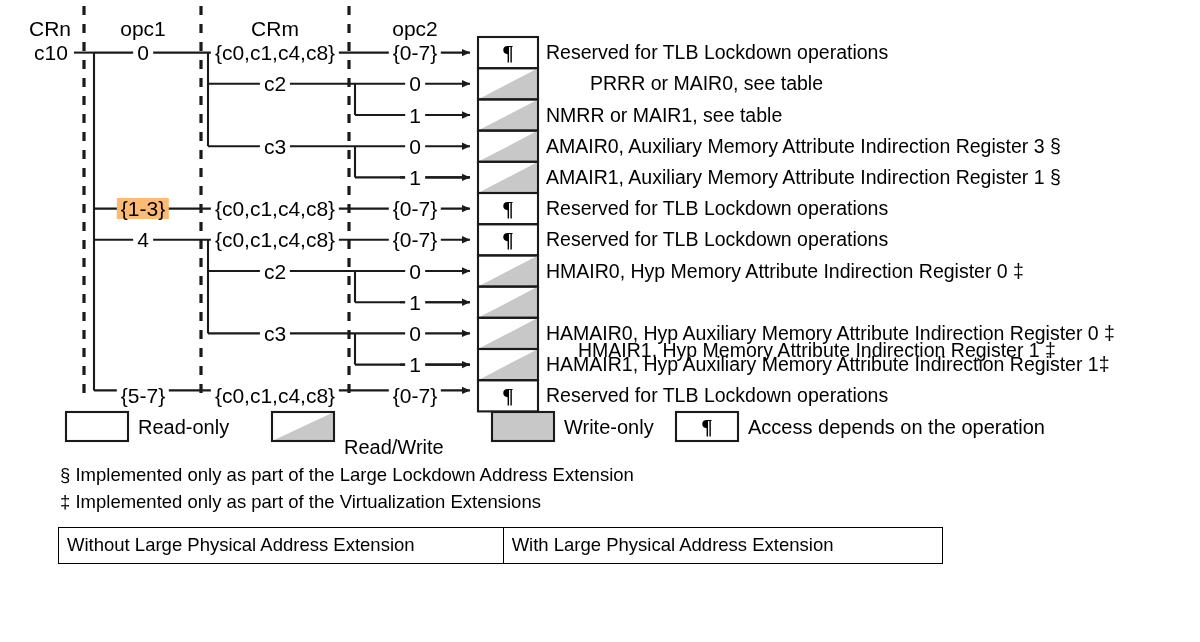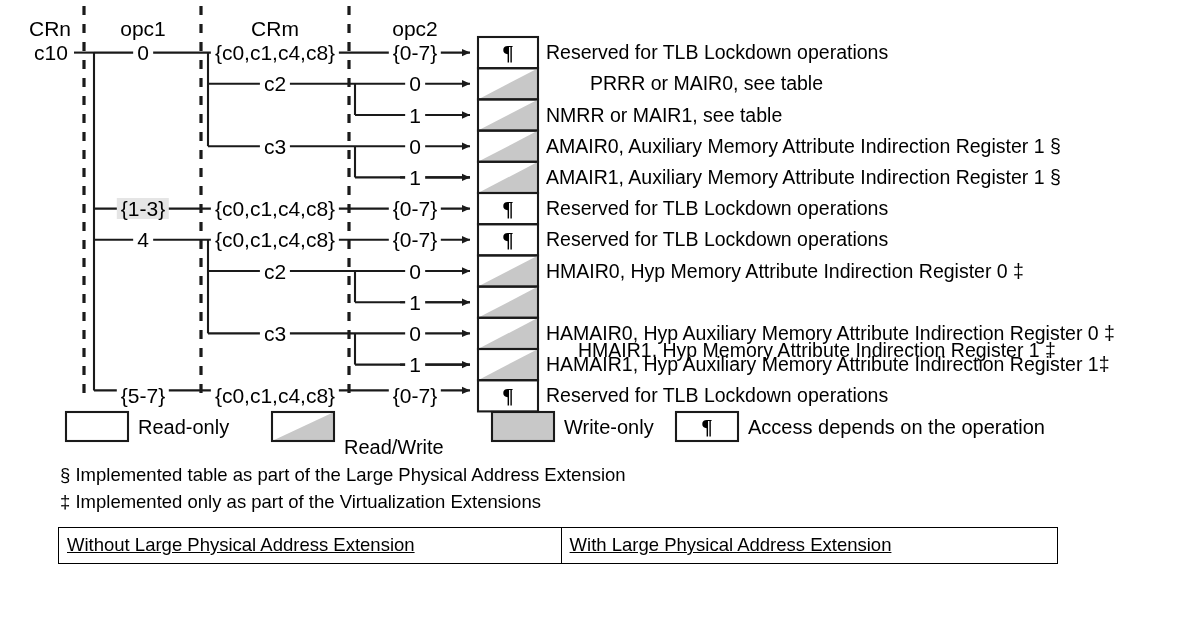--- a/index.html
+++ b/index.html
@@ -165,41 +165,41 @@
   <div id="node-labels">
       <div class="txt node" style="left: 143px; top: 42.1px; transform: translateX(-50%); background: rgb(255, 255, 255); padding: 0px 4px;">0</div>
       <div class="txt node" style="left: 275px; top: 42.1px; transform: translateX(-50%); background: rgb(255, 255, 255); padding: 0px 4px;">{c0,c1,c4,c8}</div>
       <div class="txt node" style="left: 415px; top: 42.1px; transform: translateX(-50%); background: rgb(255, 255, 255); padding: 0px 4px;">{0-7}</div>
       <div class="txt node" style="left: 275px; top: 73.3px; transform: translateX(-50%); background: rgb(255, 255, 255); padding: 0px 4px;">c2</div>
       <div class="txt node" style="left: 415px; top: 73.3px; transform: translateX(-50%); background: rgb(255, 255, 255); padding: 0px 4px;">0</div>
       <div class="txt node" style="left: 415px; top: 104.5px; transform: translateX(-50%); background: rgb(255, 255, 255); padding: 0px 4px;">1</div>
       <div class="txt node" style="left: 275px; top: 135.7px; transform: translateX(-50%); background: rgb(255, 255, 255); padding: 0px 4px;">c3</div>
       <div class="txt node" style="left: 415px; top: 135.7px; transform: translateX(-50%); background: rgb(255, 255, 255); padding: 0px 4px;">0</div>
       <div class="txt node" style="left: 415px; top: 166.9px; transform: translateX(-50%); background: rgb(255, 255, 255); padding: 0px 4px;">1</div>
-      <div class="txt node" style="left: 143px; top: 198.1px; transform: translateX(-50%); background: #e5e5e5; padding: 0px 4px;">{1-3}</div>
+      <div class="txt node" style="left: 143px; top: 198.1px; transform: translateX(-50%); background: #fdba74; padding: 0px 4px;">{1-3}</div>
       <div class="txt node" style="left: 275px; top: 198.1px; transform: translateX(-50%); background: rgb(255, 255, 255); padding: 0px 4px;">{c0,c1,c4,c8}</div>
       <div class="txt node" style="left: 415px; top: 198.1px; transform: translateX(-50%); background: rgb(255, 255, 255); padding: 0px 4px;">{0-7}</div>
       <div class="txt node" style="left: 143px; top: 229.3px; transform: translateX(-50%); background: rgb(255, 255, 255); padding: 0px 4px;">4</div>
       <div class="txt node" style="left: 275px; top: 229.3px; transform: translateX(-50%); background: rgb(255, 255, 255); padding: 0px 4px;">{c0,c1,c4,c8}</div>
       <div class="txt node" style="left: 415px; top: 229.3px; transform: translateX(-50%); background: rgb(255, 255, 255); padding: 0px 4px;">{0-7}</div>
       <div class="txt node" style="left: 275px; top: 260.5px; transform: translateX(-50%); background: rgb(255, 255, 255); padding: 0px 4px;">c2</div>
       <div class="txt node" style="left: 415px; top: 260.5px; transform: translateX(-50%); background: rgb(255, 255, 255); padding: 0px 4px;">0</div>
       <div class="txt node" style="left: 415px; top: 291.7px; transform: translateX(-50%); background: rgb(255, 255, 255); padding: 0px 4px;">1</div>
       <div class="txt node" style="left: 275px; top: 322.9px; transform: translateX(-50%); background: rgb(255, 255, 255); padding: 0px 4px;">c3</div>
       <div class="txt node" style="left: 415px; top: 322.9px; transform: translateX(-50%); background: rgb(255, 255, 255); padding: 0px 4px;">0</div>
       <div class="txt node" style="left: 415px; top: 354.1px; transform: translateX(-50%); background: rgb(255, 255, 255); padding: 0px 4px;">1</div>
       <div class="txt node" style="left: 143px; top: 385.3px; transform: translateX(-50%); background: rgb(255, 255, 255); padding: 0px 4px;">{5-7}</div>
       <div class="txt node" style="left: 275px; top: 385.3px; transform: translateX(-50%); background: rgb(255, 255, 255); padding: 0px 4px;">{c0,c1,c4,c8}</div>
       <div class="txt node" style="left: 415px; top: 385.3px; transform: translateX(-50%); background: rgb(255, 255, 255); padding: 0px 4px;">{0-7}</div>
     </div>
   <div id="descriptions">
       <div class="txt desc" style="left: 546px; top: 43.1px;">Reserved for TLB Lockdown operations</div>
       <div class="txt desc" style="left: 546px; top: 74.3px; margin-left: 44px;">PRRR or MAIR0, see table</div>
       <div class="txt desc" style="left: 546px; top: 105.5px;">NMRR or MAIR1, see table</div>
-      <div class="txt desc" style="left: 546px; top: 136.7px;">AMAIR0, Auxiliary Memory Attribute Indirection Register 1 §</div>
+      <div class="txt desc" style="left: 546px; top: 136.7px;">AMAIR0, Auxiliary Memory Attribute Indirection Register 3 §</div>
       <div class="txt desc" style="left: 546px; top: 167.9px;">AMAIR1, Auxiliary Memory Attribute Indirection Register 1 §</div>
       <div class="txt desc" style="left: 546px; top: 199.1px;">Reserved for TLB Lockdown operations</div>
       <div class="txt desc" style="left: 546px; top: 230.3px;">Reserved for TLB Lockdown operations</div>
       <div class="txt desc" style="left: 546px; top: 261.5px;">HMAIR0, Hyp Memory Attribute Indirection Register 0 ‡</div>
       <div class="txt desc" style="left: 578px; top: 292.7px; margin-top: 48px;">HMAIR1, Hyp Memory Attribute Indirection Register 1 ‡</div>
       <div class="txt desc" style="left: 546px; top: 323.9px;">HAMAIR0, Hyp Auxiliary Memory Attribute Indirection Register 0 ‡</div>
       <div class="txt desc" style="left: 546px; top: 355.1px;">HAMAIR1, Hyp Auxiliary Memory Attribute Indirection Register 1‡</div>
       <div class="txt desc" style="left: 546px; top: 386.3px;">Reserved for TLB Lockdown operations</div>
     </div>
 
@@ -223,25 +223,25 @@
       </g>
   </svg>
   <div id="legend-labels">
       <div class="txt legtxt" style="left: 138px; top: 416.5px;">Read-only</div>
       <div class="txt legtxt" style="left: 344px; top: 416.5px; margin-top: 20px;">Read/Write</div>
       <div class="txt legtxt" style="left: 564px; top: 416.5px;">Write-only</div>
       <div class="txt legtxt" style="left: 748px; top: 416.5px;">Access depends on the operation</div>
     </div>
 
   <div id="footnotes">
-      <div class="txt foot" style="left: 60px; top: 466px;">§ Implemented table as part of the Large Physical Address Extension</div>
+      <div class="txt foot" style="left: 60px; top: 466px;">§ Implemented only as part of the Large Lockdown Address Extension</div>
       <div class="txt foot" style="left: 60px; top: 493px;">‡ Implemented only as part of the Virtualization Extensions</div>
     </div>
 
-  <table class="tbl" style="left:58px;top:527px;width:1000px;text-decoration:underline;">
+  <table class="tbl" style="left:58px;top:527px;width:885px;">
     <tbody id="tbl-body">
         <tr>
           <td style="width: 475px;">Without Large Physical Address Extension</td>
           <td style="width: 469px;">With Large Physical Address Extension</td>
         </tr>
       </tbody>
   </table>
 
 </div>
 

